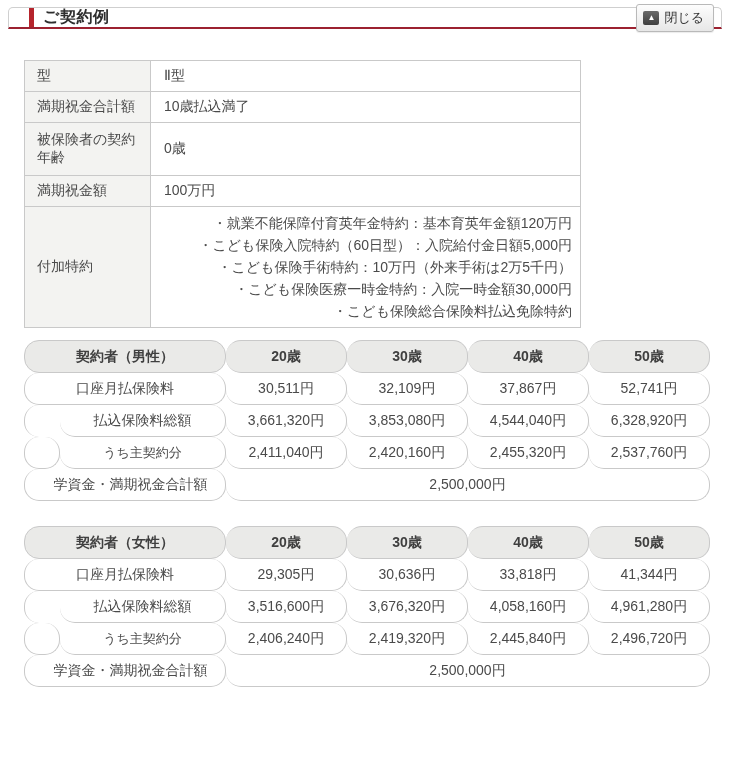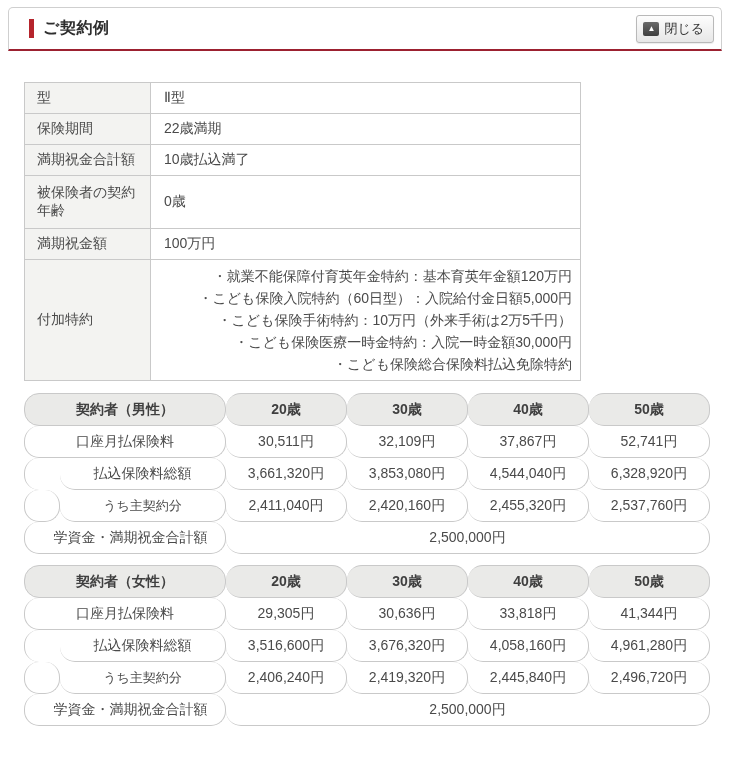--- a/index.html
+++ b/index.html
@@ -7,21 +7,21 @@
   body {
     width:730px; height:759px;
     background:#ffffff;
     font-family:"Liberation Sans", sans-serif;
     color:#4a4a4a;
   }
 
   
   .titlebar {
     margin:7px 8px 0 8px;
-    height:44px;
+    height:22px;
     border:1px solid #cfcfcf;
     border-bottom:2px solid #9c2130;
     border-radius:5px 5px 0 0;
     background:#ffffff;
     display:flex; align-items:center;
   }
   .accent {
     width:5px; height:19px;
     background:#b5242c;
     margin-left:20px;
@@ -76,21 +76,21 @@
   .rider-cell { padding-top:8px; padding-bottom:8px;text-align:right; }
 
   
   .rate {
     margin:12px 0 0 24px;
     width:686px;
     border-collapse:separate;
     table-layout:fixed;
     font-size:14px;
   }
-  .rate.second { margin-top:11px; }
+  .rate.second { margin-top:25px; }
   .rate th, .rate td {
     border-right:1px solid #c9c9c9;
     border-bottom:1px solid #c9c9c9;
     height:32px;
     text-align:center;
     vertical-align:middle;
     font-weight:normal;
     padding:0 4px;
     border-radius:15px;
   }
@@ -118,24 +118,20 @@
   </button>
 </div>
 
 <table class="detail">
   <tbody>
       <tr>
     <th>型</th>
     <td>Ⅱ型</td>
   </tr>
   <tr>
-    <th>保険期間</th>
-    <td>22歳満期</td>
-  </tr>
-  <tr>
     <th>満期祝金合計額</th>
     <td>10歳払込満了</td>
   </tr>
   <tr class="tall">
     <th>被保険者の契約年齢</th>
     <td>0歳</td>
   </tr>
   <tr>
     <th>満期祝金額</th>
     <td>100万円</td>

